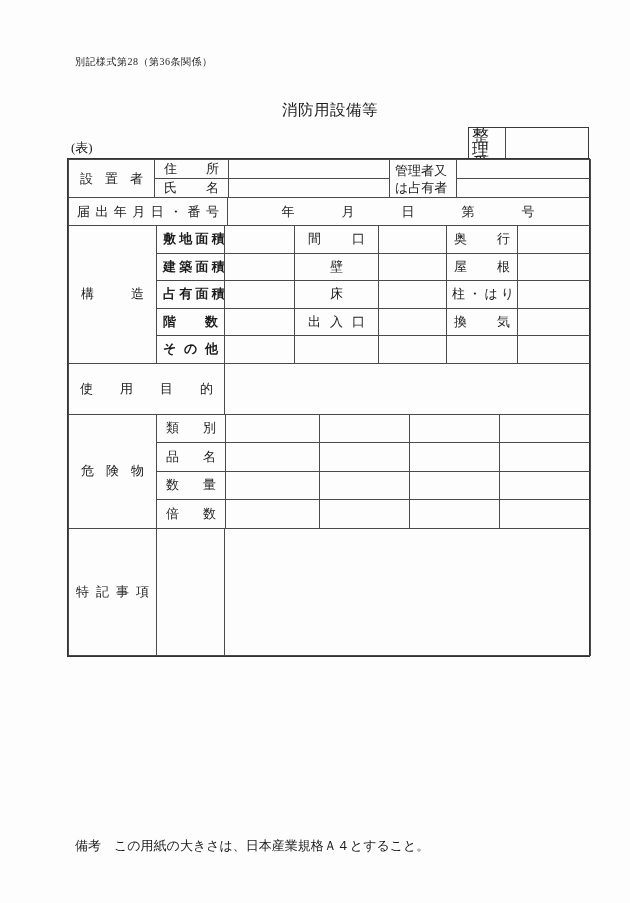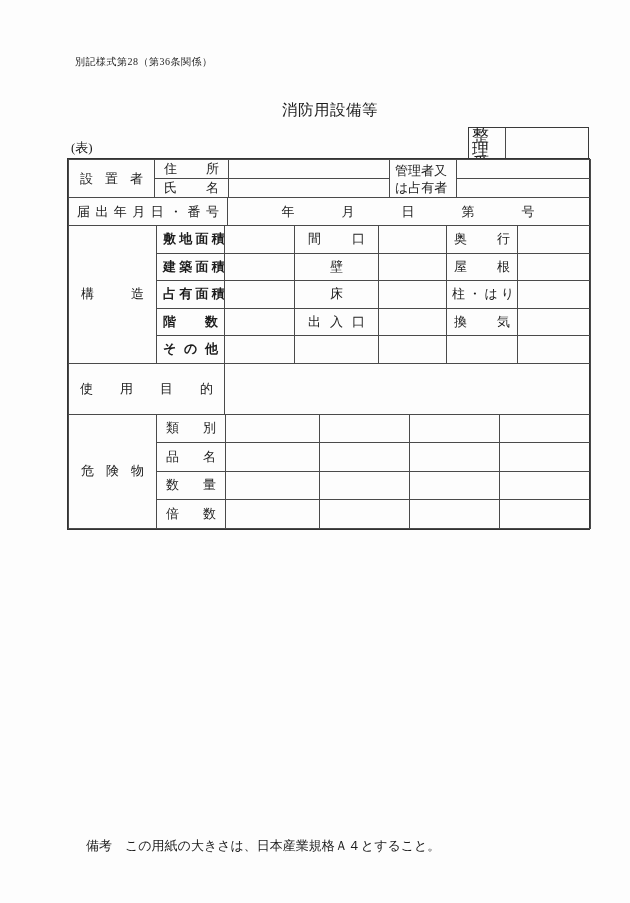--- a/index.html
+++ b/index.html
@@ -36,21 +36,21 @@
   .h26 td { height:14px; } .h30 td { height:30px; } .h28 td { height:28px; }
   .h27 td { height:27.5px; } .h54 td { height:54px; } .h51 td { height:51px; }
   .h29 td { height:28.5px; } .h82 td { height:82px; } .h127 td { height:127px; }
 
   .p5  { padding:0 5px; }  .p6  { padding:0 6px;font-weight:bold; }
   .p7  { padding:0 7px; }  .p8  { padding:0 8px;margin-top:17px; }
   .p11 { padding:4px 11px; } .p12 { padding:0 12px; } .p13 { padding:0 13px;font-family:Liberation Serif, serif; }
   .fire-lbl { font-size:12.5px; }
   .notif-val { text-align:center; letter-spacing:2px; }
 
-  .footer-note { position:absolute; left:86px; top:837px; font-size:13px; }
+  .footer-note { position:absolute; left:75px; top:837px; font-size:13px; }
 </style>
 </head>
 <body>
 
 <div class="form-ref">別記様式第28（第36条関係）</div>
 <div class="title">消防用設備等</div>
 <div class="side-label">(表)</div>
 
 <div class="refnum">
   <div class="refnum-label">
@@ -208,16 +208,30 @@
       <td class="j">倍 数</td>
       <td></td>
       <td></td>
       <td></td>
       <td></td>
     </tr>
   </tbody>
     </table>
 
 
+  <table class="sec">
+    <colgroup>
+        <col style="width:88px">
+        <col style="width:68px">
+        <col style="width:366px">
+      </colgroup>
+    <tbody>
+        <tr class="h127">
+      <td class="j p7">特 記 事 項</td>
+      <td></td>
+      <td></td>
+    </tr>
+  </tbody>
+    </table>
 
 </div>
 
 <div class="footer-note">備考　この用紙の大きさは、日本産業規格Ａ４とすること。</div>
 
 </body></html>

